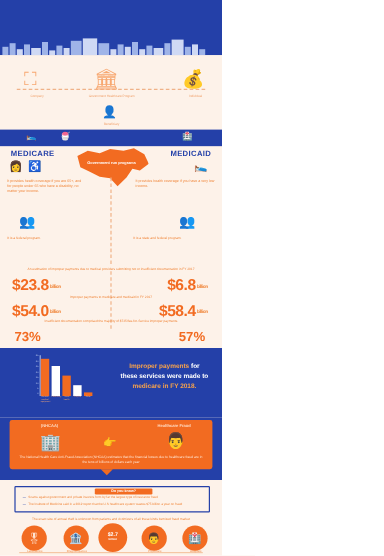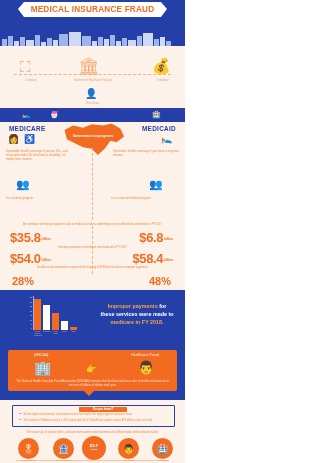--- a/index.html
+++ b/index.html
@@ -84,23 +84,20 @@
   .circ.big{background:#f26b21;color:#fff;font-size:4.4px;font-weight:bold;flex-direction:column;line-height:1.1;}
   .circlbl{position:absolute;top:29px;width:30px;text-align:center;font-size:2.3px;color:#f0873c;}
   .irline{position:absolute;left:16px;right:16px;top:30px;border-top:.6px solid #f5c6a4;}
 </style>
 </head>
 <body>
 
 <div class="page">
 
   <div class="hdr">
-    <div class="ribbon">
-      <span>MEDICAL INSURANCE FRAUD</span>
-    </div>
     <div class="cityrow">
       <div class="bld" style="height:7px"></div>
       <div class="bld" style="height:10px"></div>
       <div class="bld t" style="height:5px"></div>
       <div class="bld" style="height:9px"></div>
       <div class="bld t" style="height:6px;width:8px"></div>
       <div class="bld" style="height:11px"></div>
       <div class="bld t" style="height:4px"></div>
       <div class="bld" style="height:8px"></div>
       <div class="bld t" style="height:6px"></div>
@@ -161,38 +158,38 @@
     <div class="mmfoot" style="left:6px;top:74px;">It is a federal program.</div>
 
     <div class="ic" style="right:22px;top:56px;font-size:11px;color:#f7a871;">👥</div>
     <div class="mmfoot" style="right:4px;top:74px;text-align:left;">It is a state and federal program.</div>
   </div>
 
   <div class="stats">
     <div class="vdash2"></div>
     <div class="capt" style="top:1px;">An estimation of improper payments due to medical providers submitting not or insufficient documentation in FY 2017</div>
     <div class="bignum" style="left:10px;top:8px;">
-      <span>$35.8</span><span class="bil">billion</span>
+      <span>$23.8</span><span class="bil">billion</span>
     </div>
     <div class="bignum" style="right:12px;top:8px;">
       <span>$6.8</span><span class="bil">billion</span>
     </div>
     <div class="capt" style="top:24px;">Improper payments to medicare and medicaid in FY 2017</div>
     <div class="bignum" style="left:10px;top:29px;">
       <span>$54.0</span><span class="bil">billion</span>
     </div>
     <div class="bignum" style="right:12px;top:29px;">
       <span>$58.4</span><span class="bil">billion</span>
     </div>
     <div class="capt" style="top:44px;">Insufficient documentation comprised the majority of $735/fee-for-Service improper payments</div>
   </div>
 
   <div style="position:relative;background:#fdf2e9;height:14px;">
-    <div class="pct" style="left:12px;top:-1px;">28%</div>
-    <div class="pct" style="right:14px;top:-1px;">48%</div>
+    <div class="pct" style="left:12px;top:-1px;">73%</div>
+    <div class="pct" style="right:14px;top:-1px;">57%</div>
   </div>
 
   <div class="chartband">
     <div class="chartbox">
       <div class="yaxis">
         <div class="ytick" style="top:0px">35</div>
         <div class="ytick" style="top:4.5px">30</div>
         <div class="ytick" style="top:9px">25</div>
         <div class="ytick" style="top:13.5px">20</div>
         <div class="ytick" style="top:18px">15</div>

